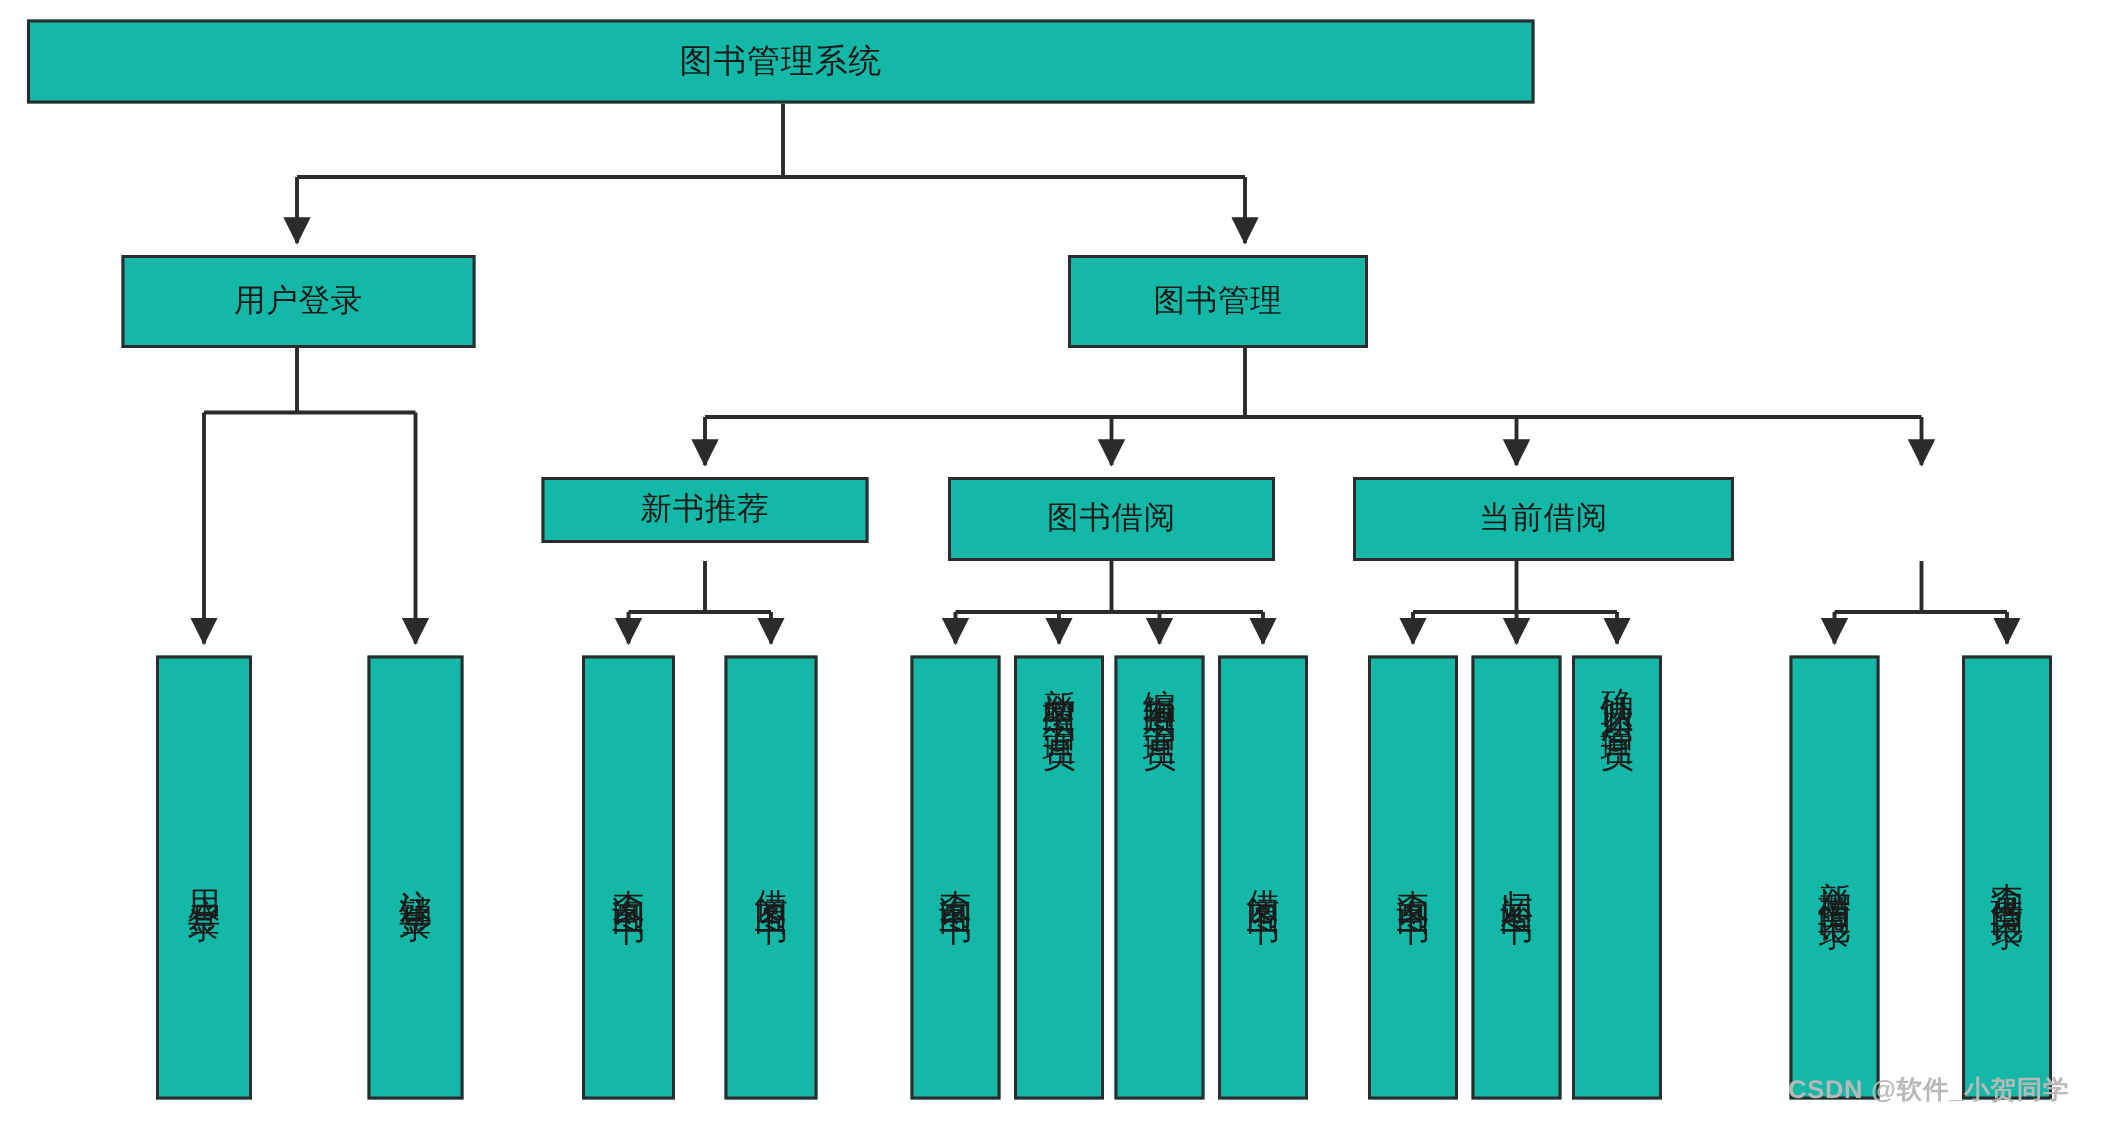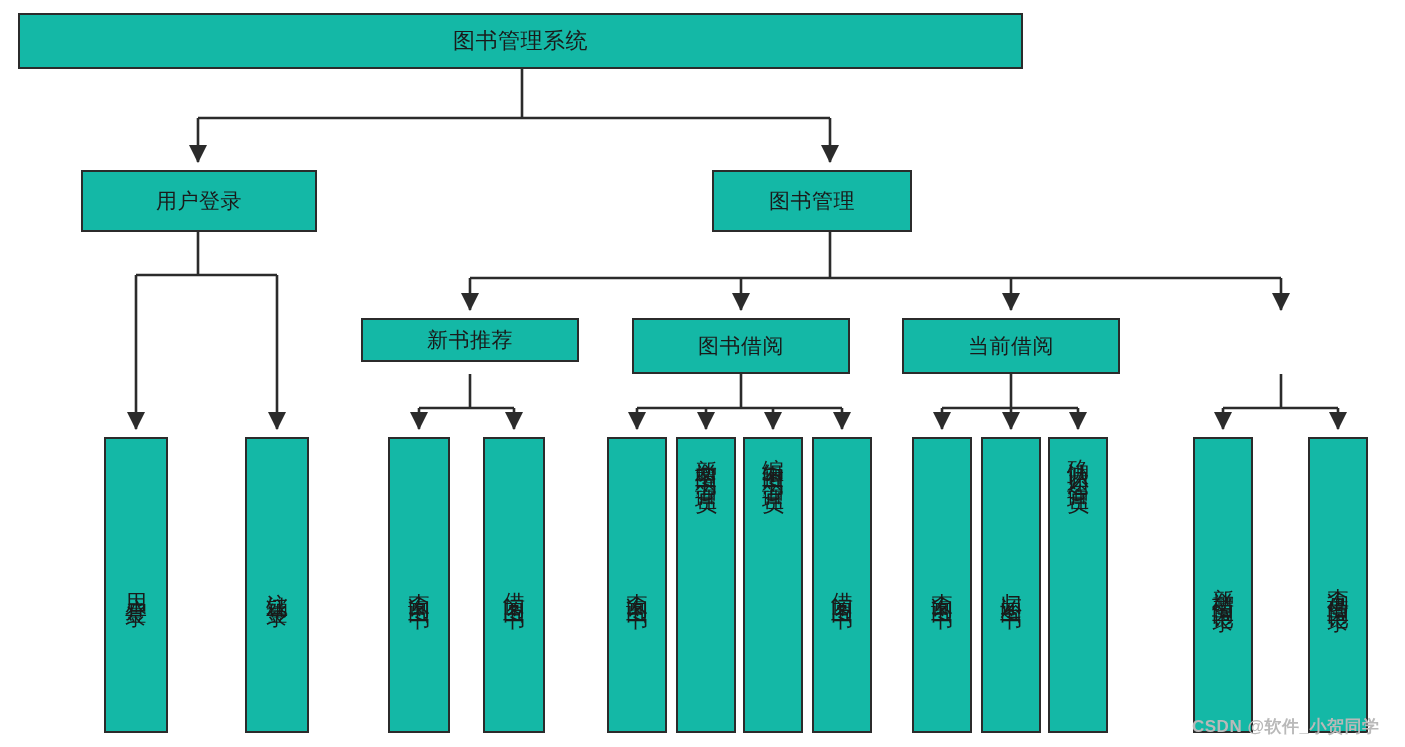--- a/index.html
+++ b/index.html
@@ -139,21 +139,21 @@
   <div class="node horiz" id="node-l2-1" style="left: 712px; top: 170px; width: 200px; height: 62px;">
     <span class="lbl">图书管理</span>
   </div>
 
   <div class="node horiz" id="node-l3-0" style="left: 361px; top: 318px; width: 218px; height: 44px;">
     <span class="lbl">新书推荐</span>
   </div>
   <div class="node horiz" id="node-l3-1" style="left: 632px; top: 318px; width: 218px; height: 56px;">
     <span class="lbl">图书借阅</span>
   </div>
-  <div class="node horiz" id="node-l3-2" style="left: 902px; top: 318px; width: 218px; height: 56px;">
+  <div class="node horiz" id="node-l3-2" style="left: 902px; top: 318px; width: 254px; height: 56px;">
     <span class="lbl">当前借阅</span>
   </div>
 
   <div class="node vert center" id="leaf-0" style="left: 104px; top: 437px; width: 64px; height: 296px;">
     <span class="lbl">用户登录</span>
   </div>
   <div class="node vert center" id="leaf-1" style="left: 245px; top: 437px; width: 64px; height: 296px;">
     <span class="lbl">注销登录</span>
   </div>
   <div class="node vert center" id="leaf-2" style="left: 388px; top: 437px; width: 62px; height: 296px;">

